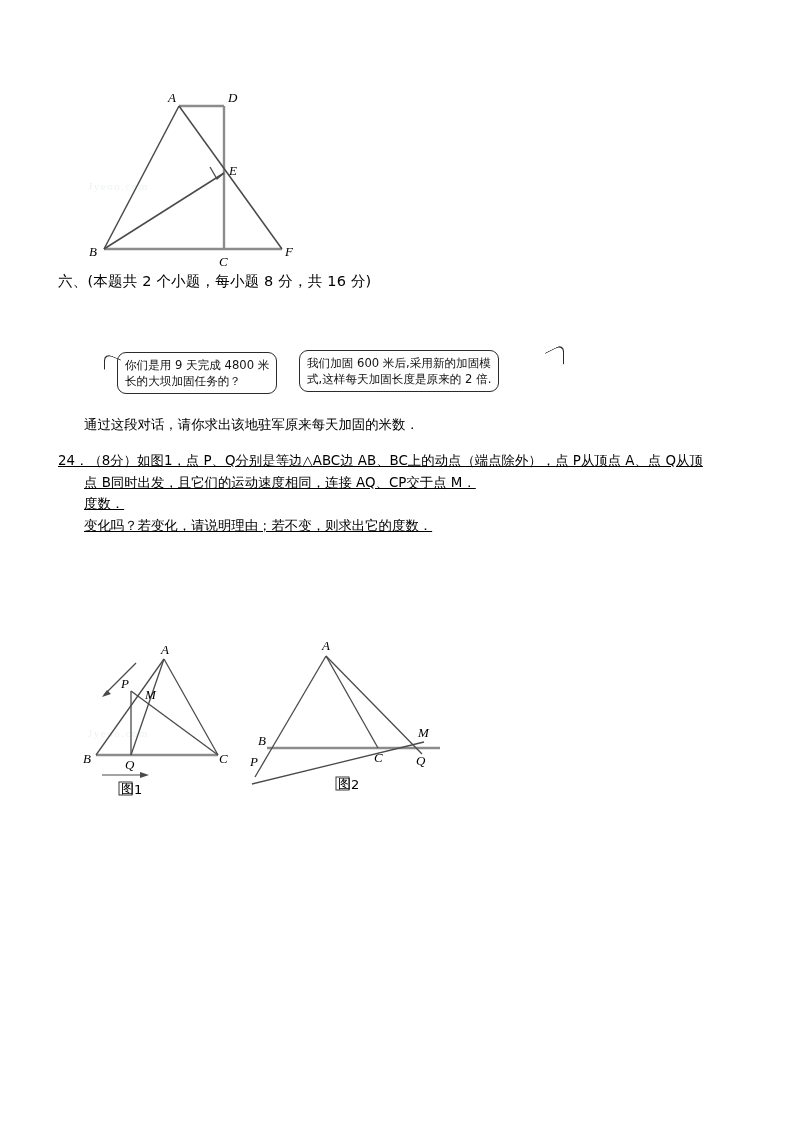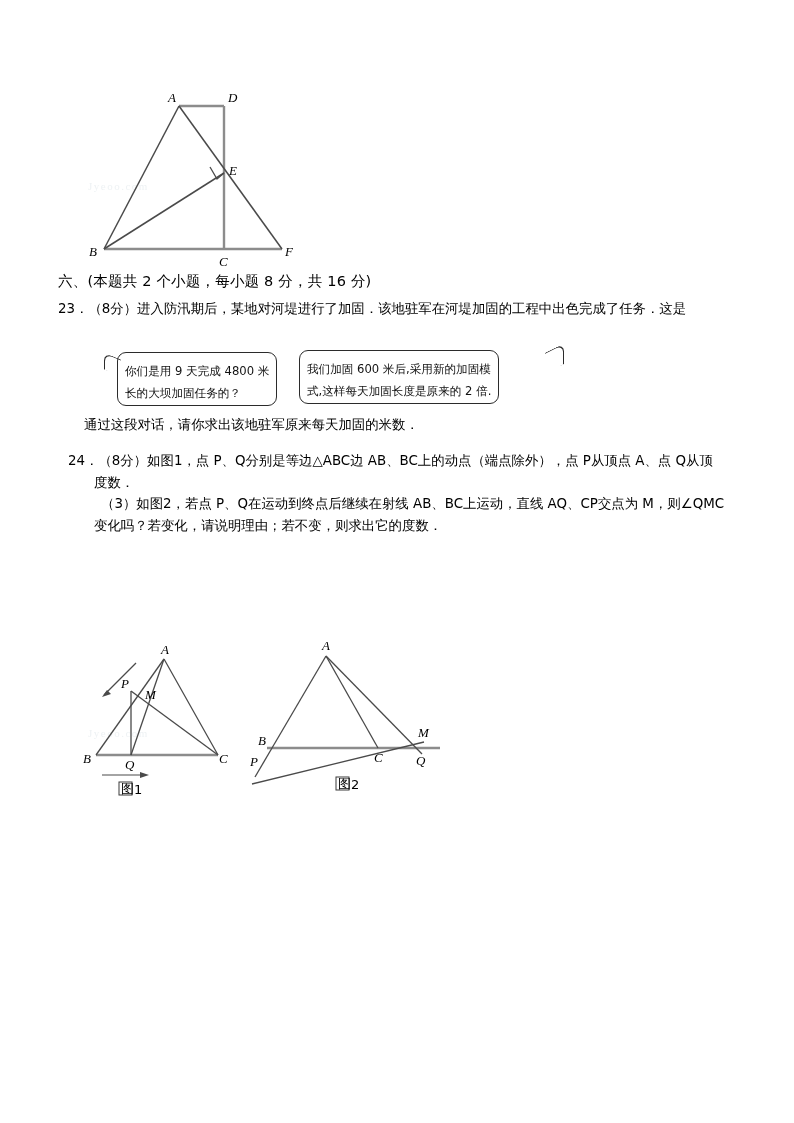--- a/index.html
+++ b/index.html
@@ -51,23 +51,24 @@
     top: 298px;
     width: 688px;
   }
   #q23-cont {
     left: 58px;
     top: 415px;
     width: 688px;
     font-family: Liberation Mono, monospace;
   }
   #q24 {
-    left: 68px;
+    left: 58px;
     top: 450px;
     width: 692px;
+    text-decoration: underline;
   }
   .qline { display: block; }
   .indent1 { padding-left: 26px; }
   .indent2 { padding-left: 33px; }
 
   
   #bubbles {
     position: absolute;
     left: 104px;
     top: 350px;
@@ -82,21 +83,21 @@
     box-sizing: border-box;
     padding: 4px 7px 3px 7px;
     font-family: "DejaVu Sans", "Liberation Sans", sans-serif;
     font-size: 11.6px;
     line-height: 1.42;
     color: #111111;
     white-space: nowrap;
   }
   #bubble-left  { left: 13px;  top: 2px;  }
   #bubble-right { left: 195px; top: 0px;  }
-  .bubble .bline { display: block; margin-top: 6px; }
+  .bubble .bline { display: block; }
   .tail {
     position: absolute;
     width: 0; height: 0;
   }
   
   #tail-left {
     left: 0px; top: 6px;
     width: 16px; height: 16px;
     border-top: 1.6px solid #2b2b2b;
     border-left: 1.6px solid #2b2b2b;
@@ -166,21 +167,20 @@
     <text class="lbl" x="169" y="103">E</text>
     <text class="lbl" x="29" y="184">B</text>
     <text class="lbl" x="159" y="194">C</text>
     <text class="lbl" x="225" y="184">F</text>
   </svg>
 </div>
 
 <div class="section-heading">六、(本题共 2 个小题，每小题 8 分，共 16 分)</div>
 
 <div class="qblock" id="q23">
-  <span class="qline">23．（8分）进入防汛期后，某地对河堤进行了加固．该地驻军在河堤加固的工程中出色完成了任务．这是</span>
 </div>
 
 <div id="bubbles">
 
   <div class="bubble" id="bubble-left">
     <span class="bline">你们是用 9 天完成 4800 米</span>
     <span class="bline">长的大坝加固任务的？</span>
   </div>
   <div class="tail" id="tail-left"></div>
 
@@ -191,22 +191,22 @@
   <div class="tail" id="tail-right"></div>
 
 </div>
 
 <div class="qblock" id="q23-cont">
   <span class="qline indent1">通过这段对话，请你求出该地驻军原来每天加固的米数．</span>
 </div>
 
 <div class="qblock" id="q24">
   <span class="qline">24．（8分）如图1，点 P、Q分别是等边△ABC边 AB、BC上的动点（端点除外），点 P从顶点 A、点 Q从顶</span>
+  <span class="qline indent1">点 B同时出发，且它们的运动速度相同，连接 AQ、CP交于点 M．</span>
   <span class="qline indent1">度数．</span>
-  <span class="qline indent2">（3）如图2，若点 P、Q在运动到终点后继续在射线 AB、BC上运动，直线 AQ、CP交点为 M，则∠QMC</span>
   <span class="qline indent1">变化吗？若变化，请说明理由；若不变，则求出它的度数．</span>
 </div>
 
 <div id="fig1">
   <svg width="200" height="168" viewBox="0 0 200 168" xmlns="http://www.w3.org/2000/svg">
     <text class="wm" x="10" y="95">Jyeoo.com</text>
 
     <line x1="18" y1="113" x2="140" y2="113" stroke="#8c8c8c" stroke-width="2.4"></line>
 
     <line x1="86" y1="17" x2="18" y2="113" stroke="#4a4a4a" stroke-width="1.3"></line>

